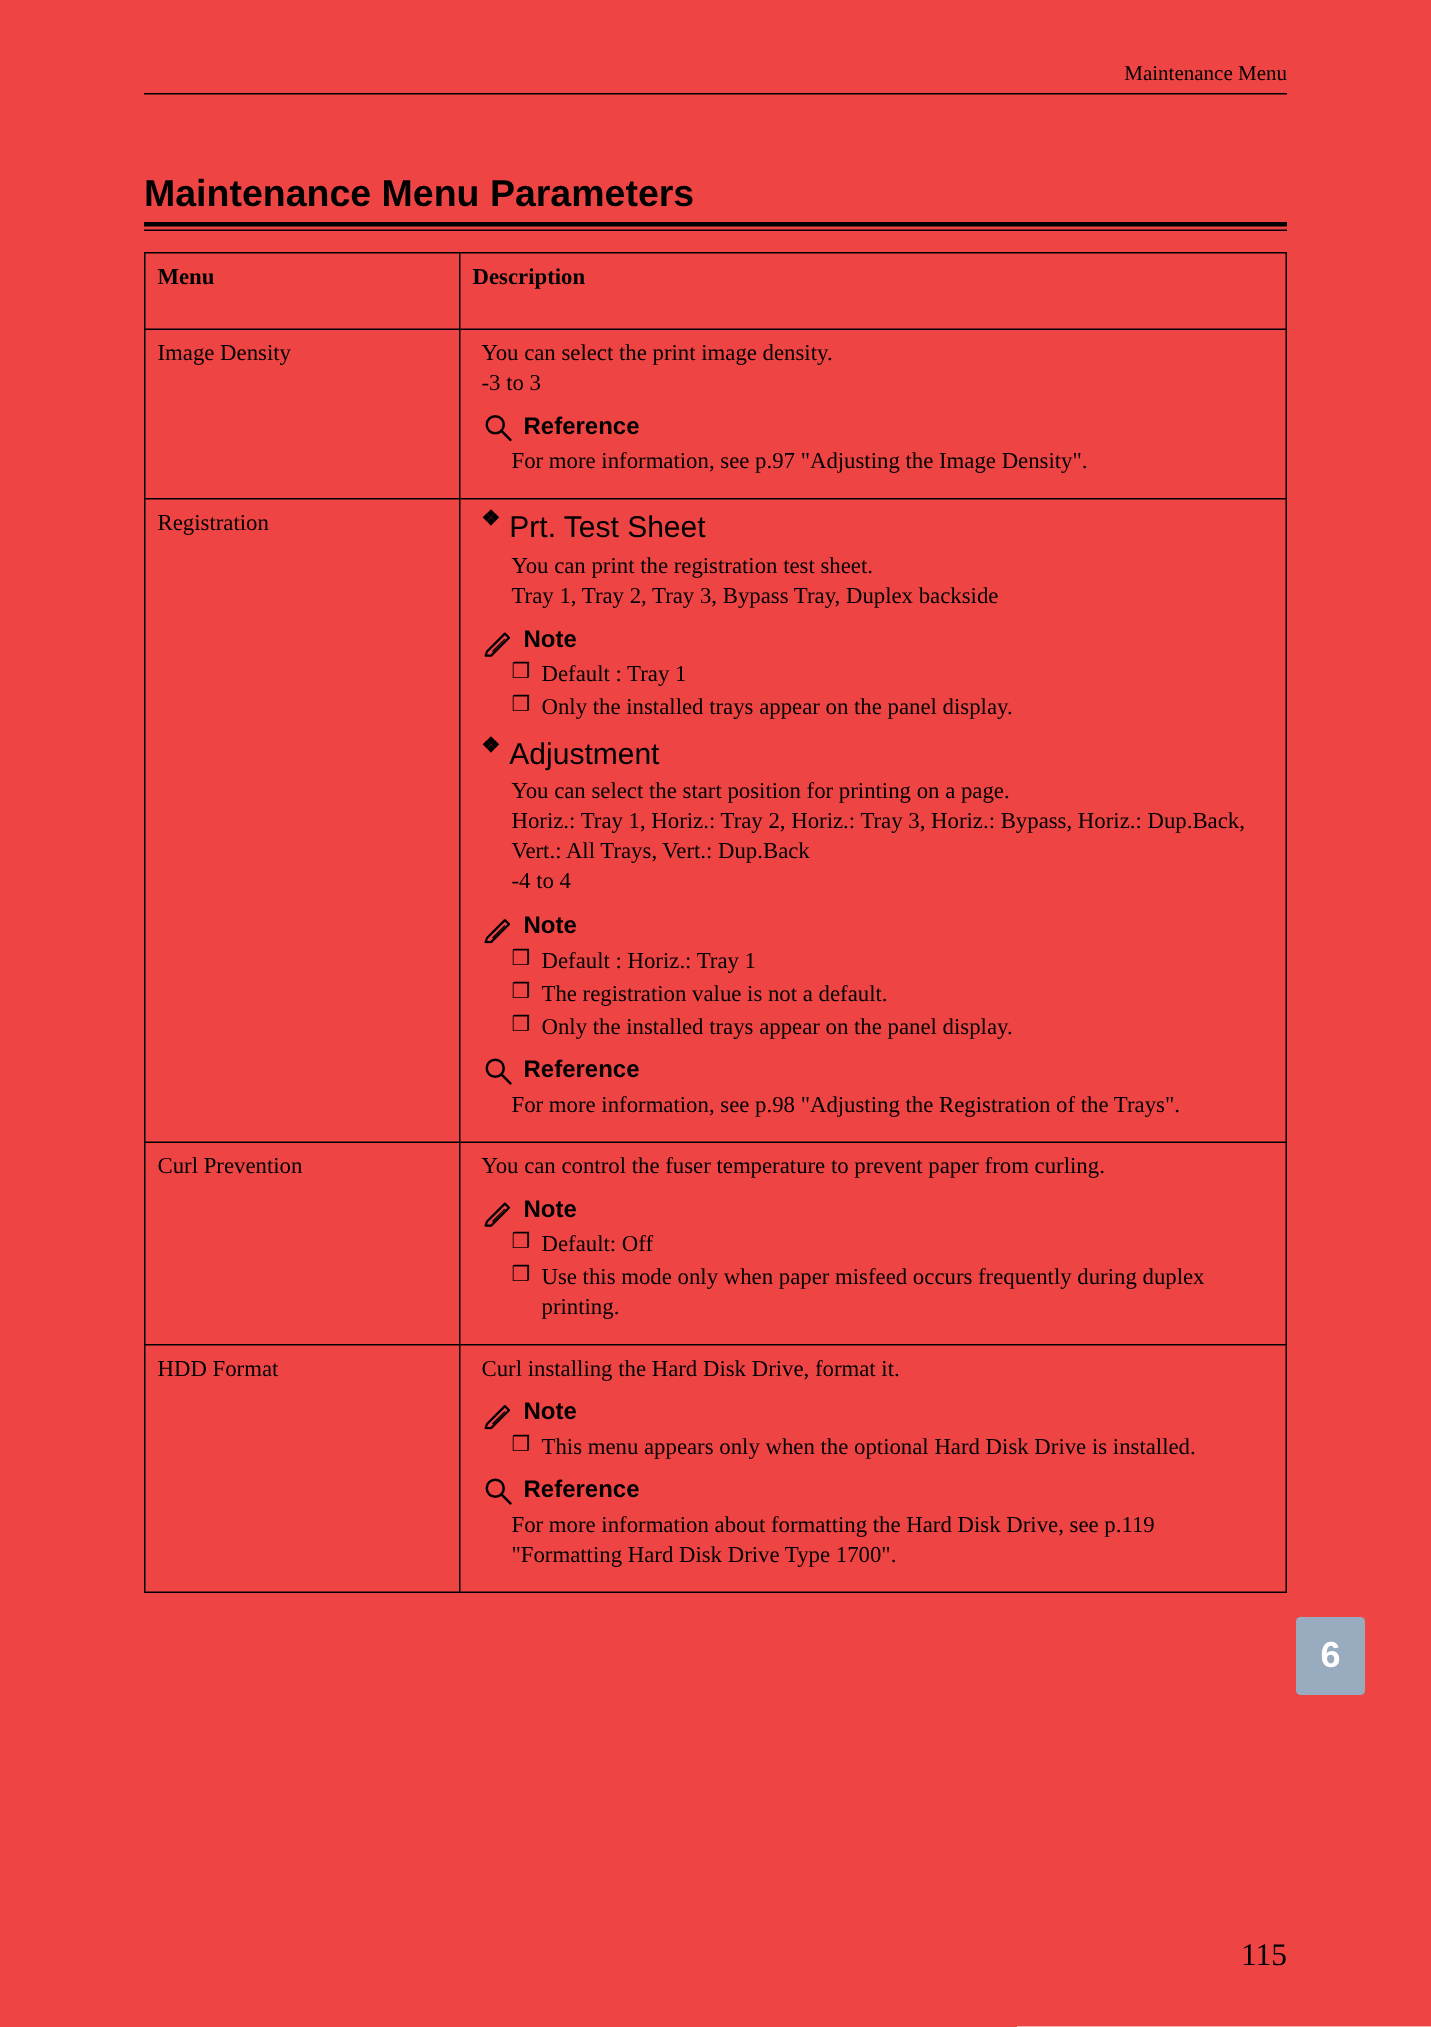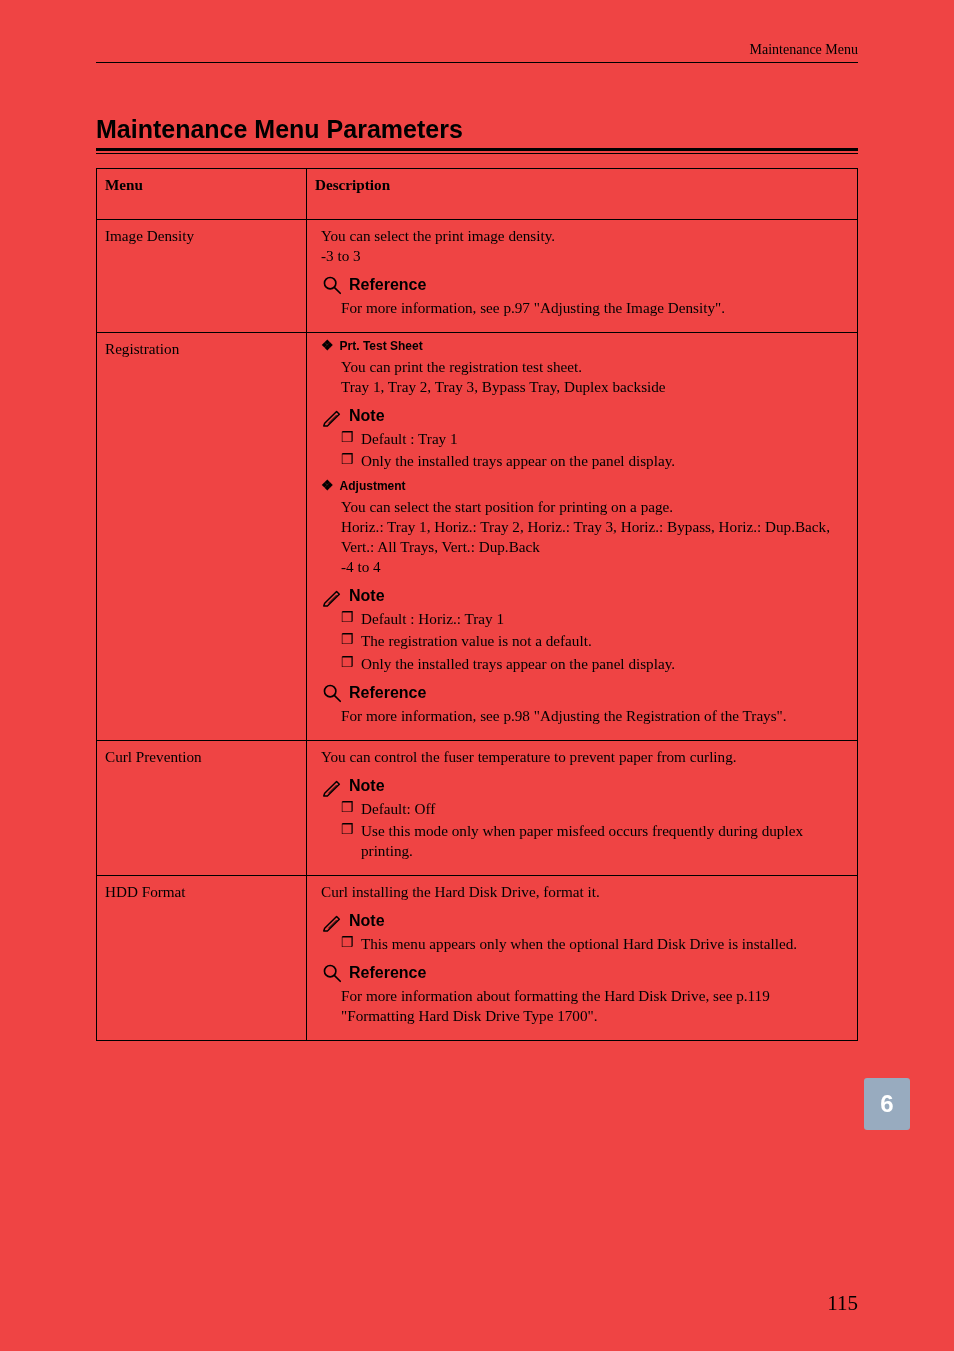--- a/index.html
+++ b/index.html
@@ -89,21 +89,21 @@
     font-weight: bold;
     font-size: 16px;
     display: flex;
     align-items: flex-start;
     gap: 6px;
     margin-top: 8px;
     margin-bottom: 2px;
   }
   .heading-line.ref .label { font-family: Arial, Helvetica, sans-serif; font-weight: bold; }
   .heading-line.note .label { font-family: Arial, Helvetica, sans-serif; font-weight: bold; }
-  .heading-line.sub .label { font-family: Arial, Helvetica, sans-serif; font-weight: bold; font-size: 12px; }
+  .heading-line.sub .label { font-family: Arial, Helvetica, sans-serif; font-weight: normal; font-size: 20px; }
 
   .sub-body, .plain-body {
     padding-left: 20px;
   }
 
   .bullets {
     list-style: none;
     padding-left: 20px;
     margin: 2px 0 4px 0;
   }

